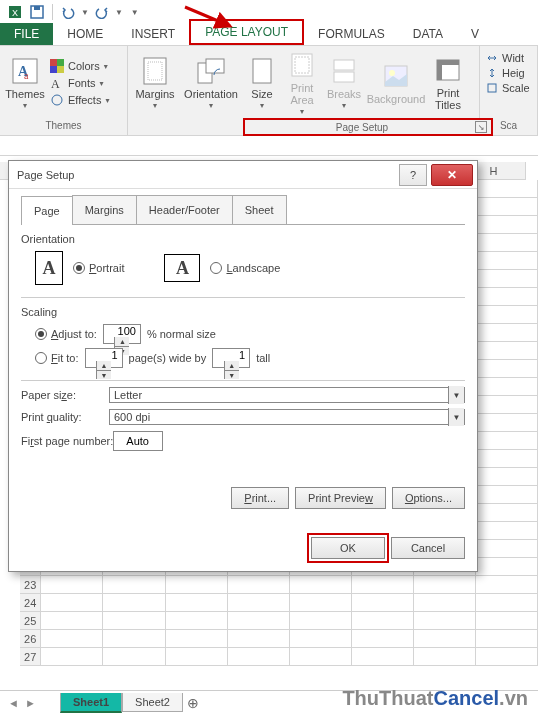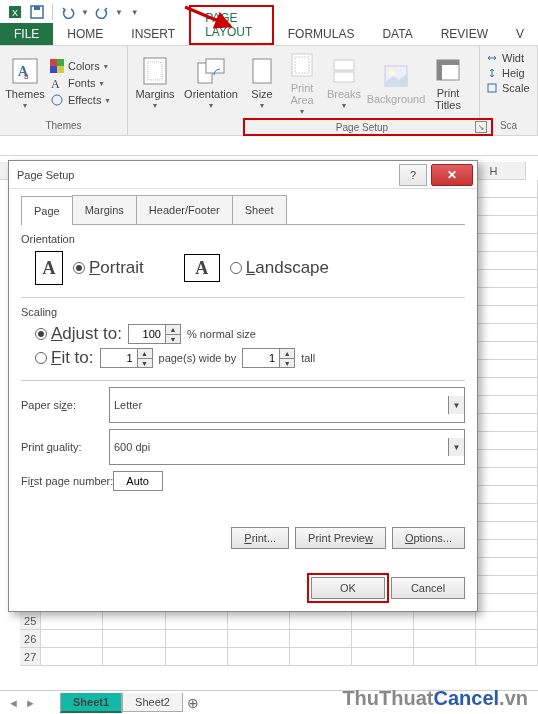--- a/index.html
+++ b/index.html
@@ -54,33 +54,33 @@
 .dlg-help { width: 28px; height: 22px; border: 1px solid #aaa; background: linear-gradient(#f8f8f8,#e8e8e8); display: flex; align-items: center; justify-content: center; font-size: 11px; color: #444; }
 .dlg-close { width: 42px; height: 22px; background: linear-gradient(#e06060,#c83232); border: 1px solid #a02020; border-radius: 2px; display: flex; align-items: center; justify-content: center; color: #fff; font-weight: bold; font-size: 12px; margin: 0 4px; }
 .dlg-body { padding: 6px 12px 12px 12px; }
 .tabs2 { display: flex; border-bottom: 1px solid #aaa; }
 .tab2 { padding: 8px 12px; border: 1px solid #aaa; border-bottom: none; background: #f4f4f4; margin-right: -1px; cursor: default; }
 .tab2.active { background: #fff; position: relative; top: 1px; }
 .section { margin: 8px 0 12px 0; }
 .sec-title { font-size: 11px; color: #444; margin-bottom: 6px; }
 .orient-row { display: flex; align-items: center; gap: 10px; padding-left: 14px; }
 .page-icon { width: 34px; height: 32px; border: 1px solid #000; background: #fff; display: flex; align-items: center; justify-content: center; font-family: serif; font-size: 18px; font-weight: bold; }
-.radio-label { display: flex; align-items: center; gap: 4px; font-size: 17px; }
+.radio-label { display: flex; align-items: center; gap: 4px; font-size: 11px; }
 .radio-dot { width: 12px; height: 12px; border: 1px solid #666; border-radius: 50%; display: flex; align-items: center; justify-content: center; }
 .radio-dot.on::after { content: ""; width: 6px; height: 6px; background: #444; border-radius: 50%; }
 .hr { border-top: 1px solid #ccc; margin: 4px 0; }
 .scale-row { display: flex; align-items: center; gap: 6px; padding-left: 14px; margin: 4px 0; font-size: 11px; }
-.spinner { display: flex; align-items: center; border: 1px solid #888; height: 20px; }
+.spinner { display: flex; align-items: center; border: 1px solid #888; height: 20px; flex-direction: column; }
 .spinner input { border: none; width: 36px; text-align: right; padding: 0 4px; font-size: 11px; outline: none; }
 .spinner-btns { display: flex; flex-direction: column; border-left: 1px solid #888; }
 .spin-b { width: 14px; height: 9px; font-size: 7px; display: flex; align-items: center; justify-content: center; background: #eee; color: #444; }
 .spin-b + .spin-b { border-top: 1px solid #888; }
 .form-row { display: flex; align-items: center; gap: 0; margin: 6px 0; font-size: 11px; }
 .form-label { width: 88px; }
-.combo { flex: 1; height: 36px; border: 1px solid #888; display: flex; align-items: center; justify-content: space-between; padding: 0 0 0 4px; }
+.combo { flex: 1; height: 16px; border: 1px solid #888; display: flex; align-items: center; justify-content: space-between; padding: 0 0 0 4px; }
 .combo-btn { width: 16px; height: 18px; border-left: 1px solid #888; background: #eee; display: flex; align-items: center; justify-content: center; font-size: 8px; }
 .smallinput { width: 50px; height: 20px; border: 1px solid #888; padding: 0 12px; font-size: 11px; }
 .btn-row { display: flex; justify-content: flex-end; gap: 6px; margin-top: 36px; }
 .dbtn { height: 22px; padding: 0 12px; border: 1px solid #888; background: linear-gradient(#f8f8f8,#e4e4e4); font-size: 11px; display: flex; align-items: center; }
 .okrow { display: flex; justify-content: flex-end; gap: 6px; margin-top: 18px; padding-top: 10px; }
 .okbtn { width: 74px; height: 22px; border: 1px solid #888; background: linear-gradient(#f8f8f8,#e4e4e4); font-size: 11px; display: flex; align-items: center; justify-content: center; }
 .okbtn.hl { outline: 2px solid #c00; outline-offset: 2px; }
 
 
 .sheet-tabs { position: absolute; bottom: 0; left: 0; right: 0; height: 24px; background: #fff; border-top: 1px solid #ccc; display: flex; align-items: center; padding-left: 60px; gap: 0; }
@@ -137,21 +137,20 @@
   <span class="drop-caret" style="margin-left:4px;">▼</span>
 </div>
 
 <div class="tabbar">
   <div class="filetab">FILE</div>
   <div class="rtab">HOME</div>
   <div class="rtab">INSERT</div>
   <div class="rtab active">PAGE LAYOUT</div>
   <div class="rtab">FORMULAS</div>
   <div class="rtab">DATA</div>
-  <div class="rtab">REVIEW</div>
   <div class="rtab">V</div>
 </div>
 
 <div class="ribbon">
   <div class="rgroup" style="width:128px;">
     <div class="rgroup-body">
       <div class="bigbtn" style="width:42px;">
         <div class="icon-box">
             <svg width="28" height="28">
               <rect x="2" y="2" width="24" height="24" fill="#fff" stroke="#888"></rect>

